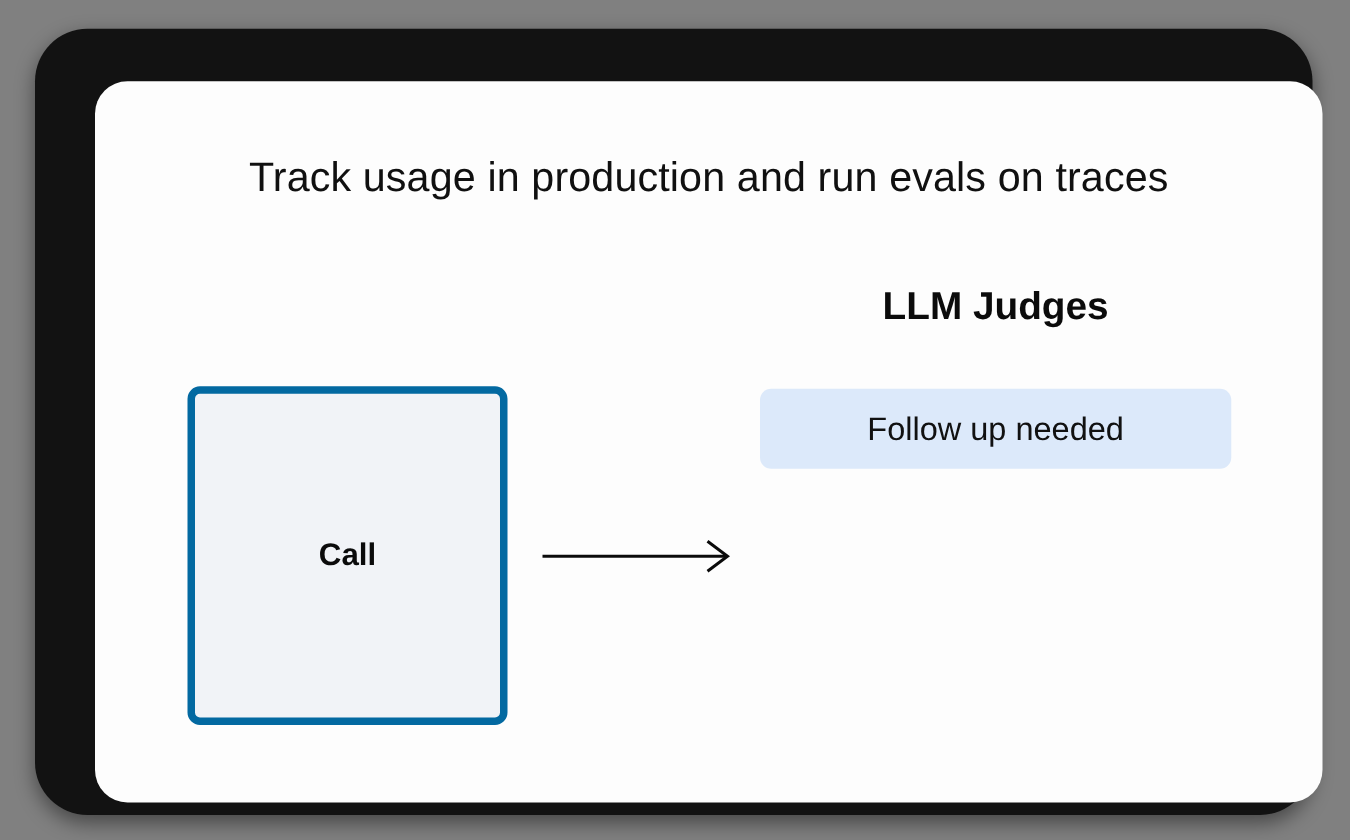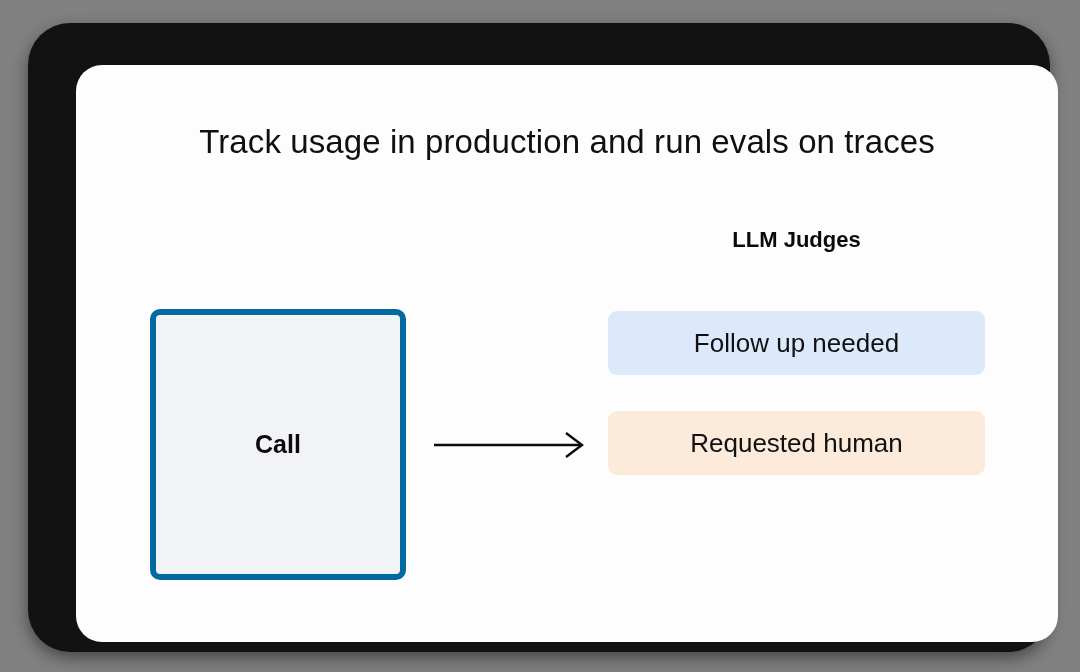--- a/index.html
+++ b/index.html
@@ -59,21 +59,21 @@
     white-space: nowrap;
   }
 
   
   .column-heading {
     position: absolute;
     left: 532px;
     top: 162px;
     width: 377px;
     text-align: center;
-    font-size: 22px;
+    font-size: 31px;
     font-weight: 700;
     color: #0b0b0b;
     white-space: nowrap;
   }
 
   
   .call-node {
     position: absolute;
     left: 74px;
     top: 244px;
@@ -145,21 +145,18 @@
         <svg width="160" height="44" viewBox="0 0 160 44" xmlns="http://www.w3.org/2000/svg">
           <line x1="2" y1="22" x2="148" y2="22" stroke="#0b0b0b" stroke-width="2.4"></line>
           <polyline points="134,10 150,22 134,34" fill="none" stroke="#0b0b0b" stroke-width="2.4" stroke-linecap="butt" stroke-linejoin="miter"></polyline>
         </svg>
       </div>
 
       <div class="judge-list">
         <div class="judge-chip" style="background:#dce9fa;">
           <span>Follow up needed</span>
         </div>
-        <div class="judge-chip" style="background:#fcebdb;">
-          <span>Requested human</span>
-        </div>
       </div>
 
     </div>
   </div>
 
 </div>
 
 </body></html>

